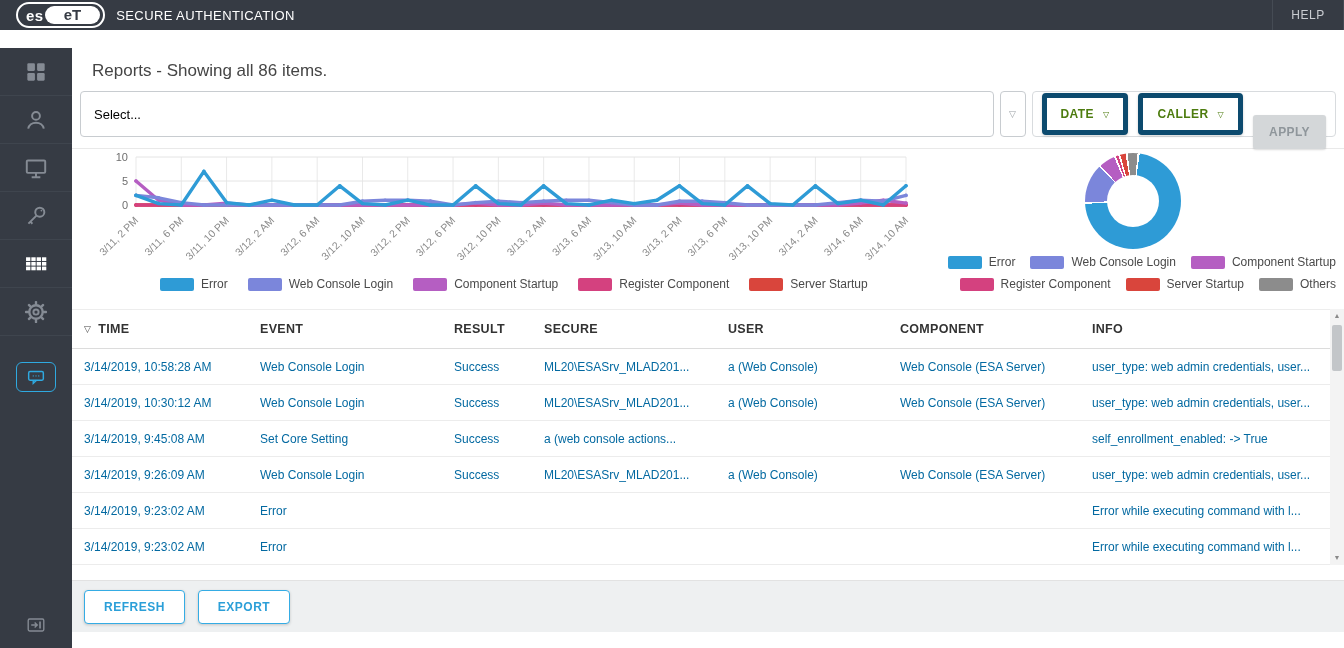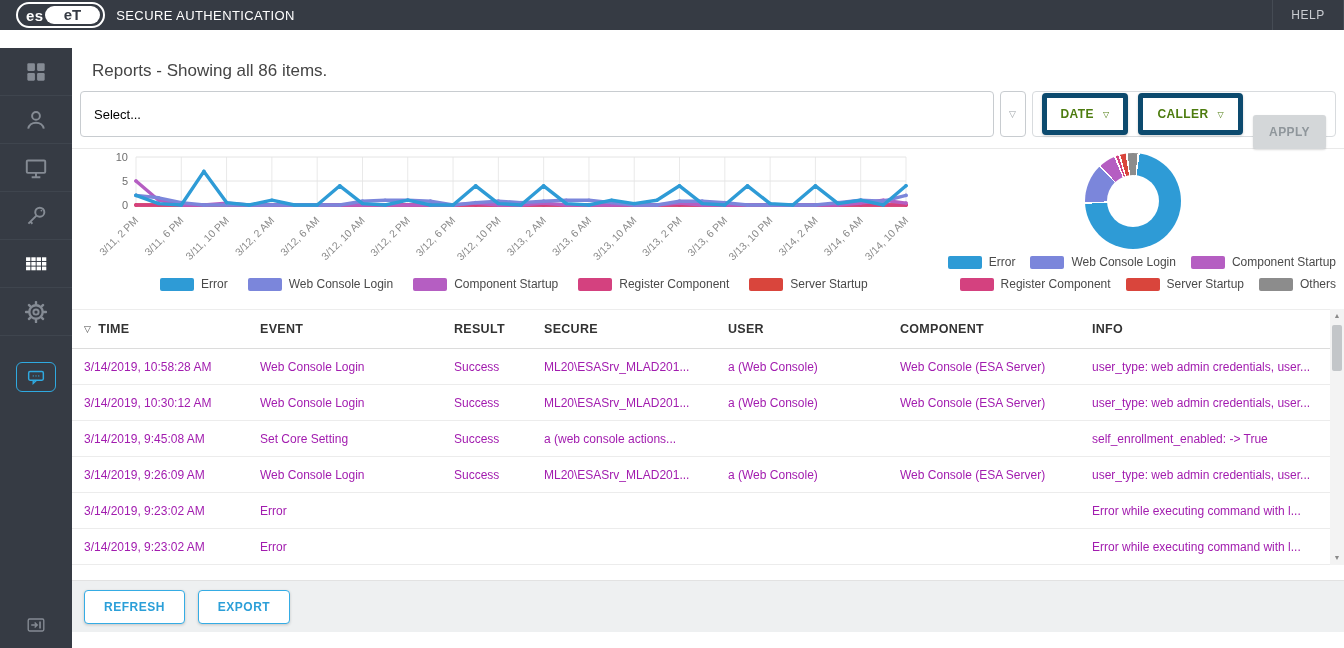--- a/index.html
+++ b/index.html
@@ -79,21 +79,21 @@
   
   .table-wrap { position:relative; margin-top:2px; padding-right:14px; }
   .t-grid { display:grid; grid-template-columns:176px 194px 90px 184px 172px 192px 1fr; }
   .t-head { height:40px; align-items:center; border-top:1px solid #ededed;
     border-bottom:1px solid #dcdcdc; }
   .th { font-size:12.5px; font-weight:bold; color:#333; letter-spacing:.3px;
     padding-left:12px; display:flex; align-items:center; gap:7px; cursor:pointer;
     white-space:nowrap; overflow:hidden; }
   .sort-ind { font-size:9px; color:#444; }
   .t-row { height:36px; align-items:center; border-bottom:1px solid #ececec; cursor:pointer; }
-  .td { font-size:12px; color:#a21caf; padding-left:12px; white-space:nowrap;
+  .td { font-size:12px; color:#0369a1; padding-left:12px; white-space:nowrap;
     overflow:hidden; text-overflow:clip; }
   .vscroll { position:absolute; right:0; top:0; bottom:0; width:14px; background:#f3f3f3;
     display:flex; flex-direction:column; align-items:center; }
   .vscroll .arr { font-size:7px; color:#8a8a8a; line-height:14px; cursor:pointer; }
   .vscroll .thumb { width:10px; height:46px; background:#c3c6c9; border-radius:2px;
     margin-top:2px; cursor:grab; }
   .vscroll .spacer { flex:1; }
 
   
   .footer { position:absolute; left:0; bottom:16px; width:1272px; height:52px;

